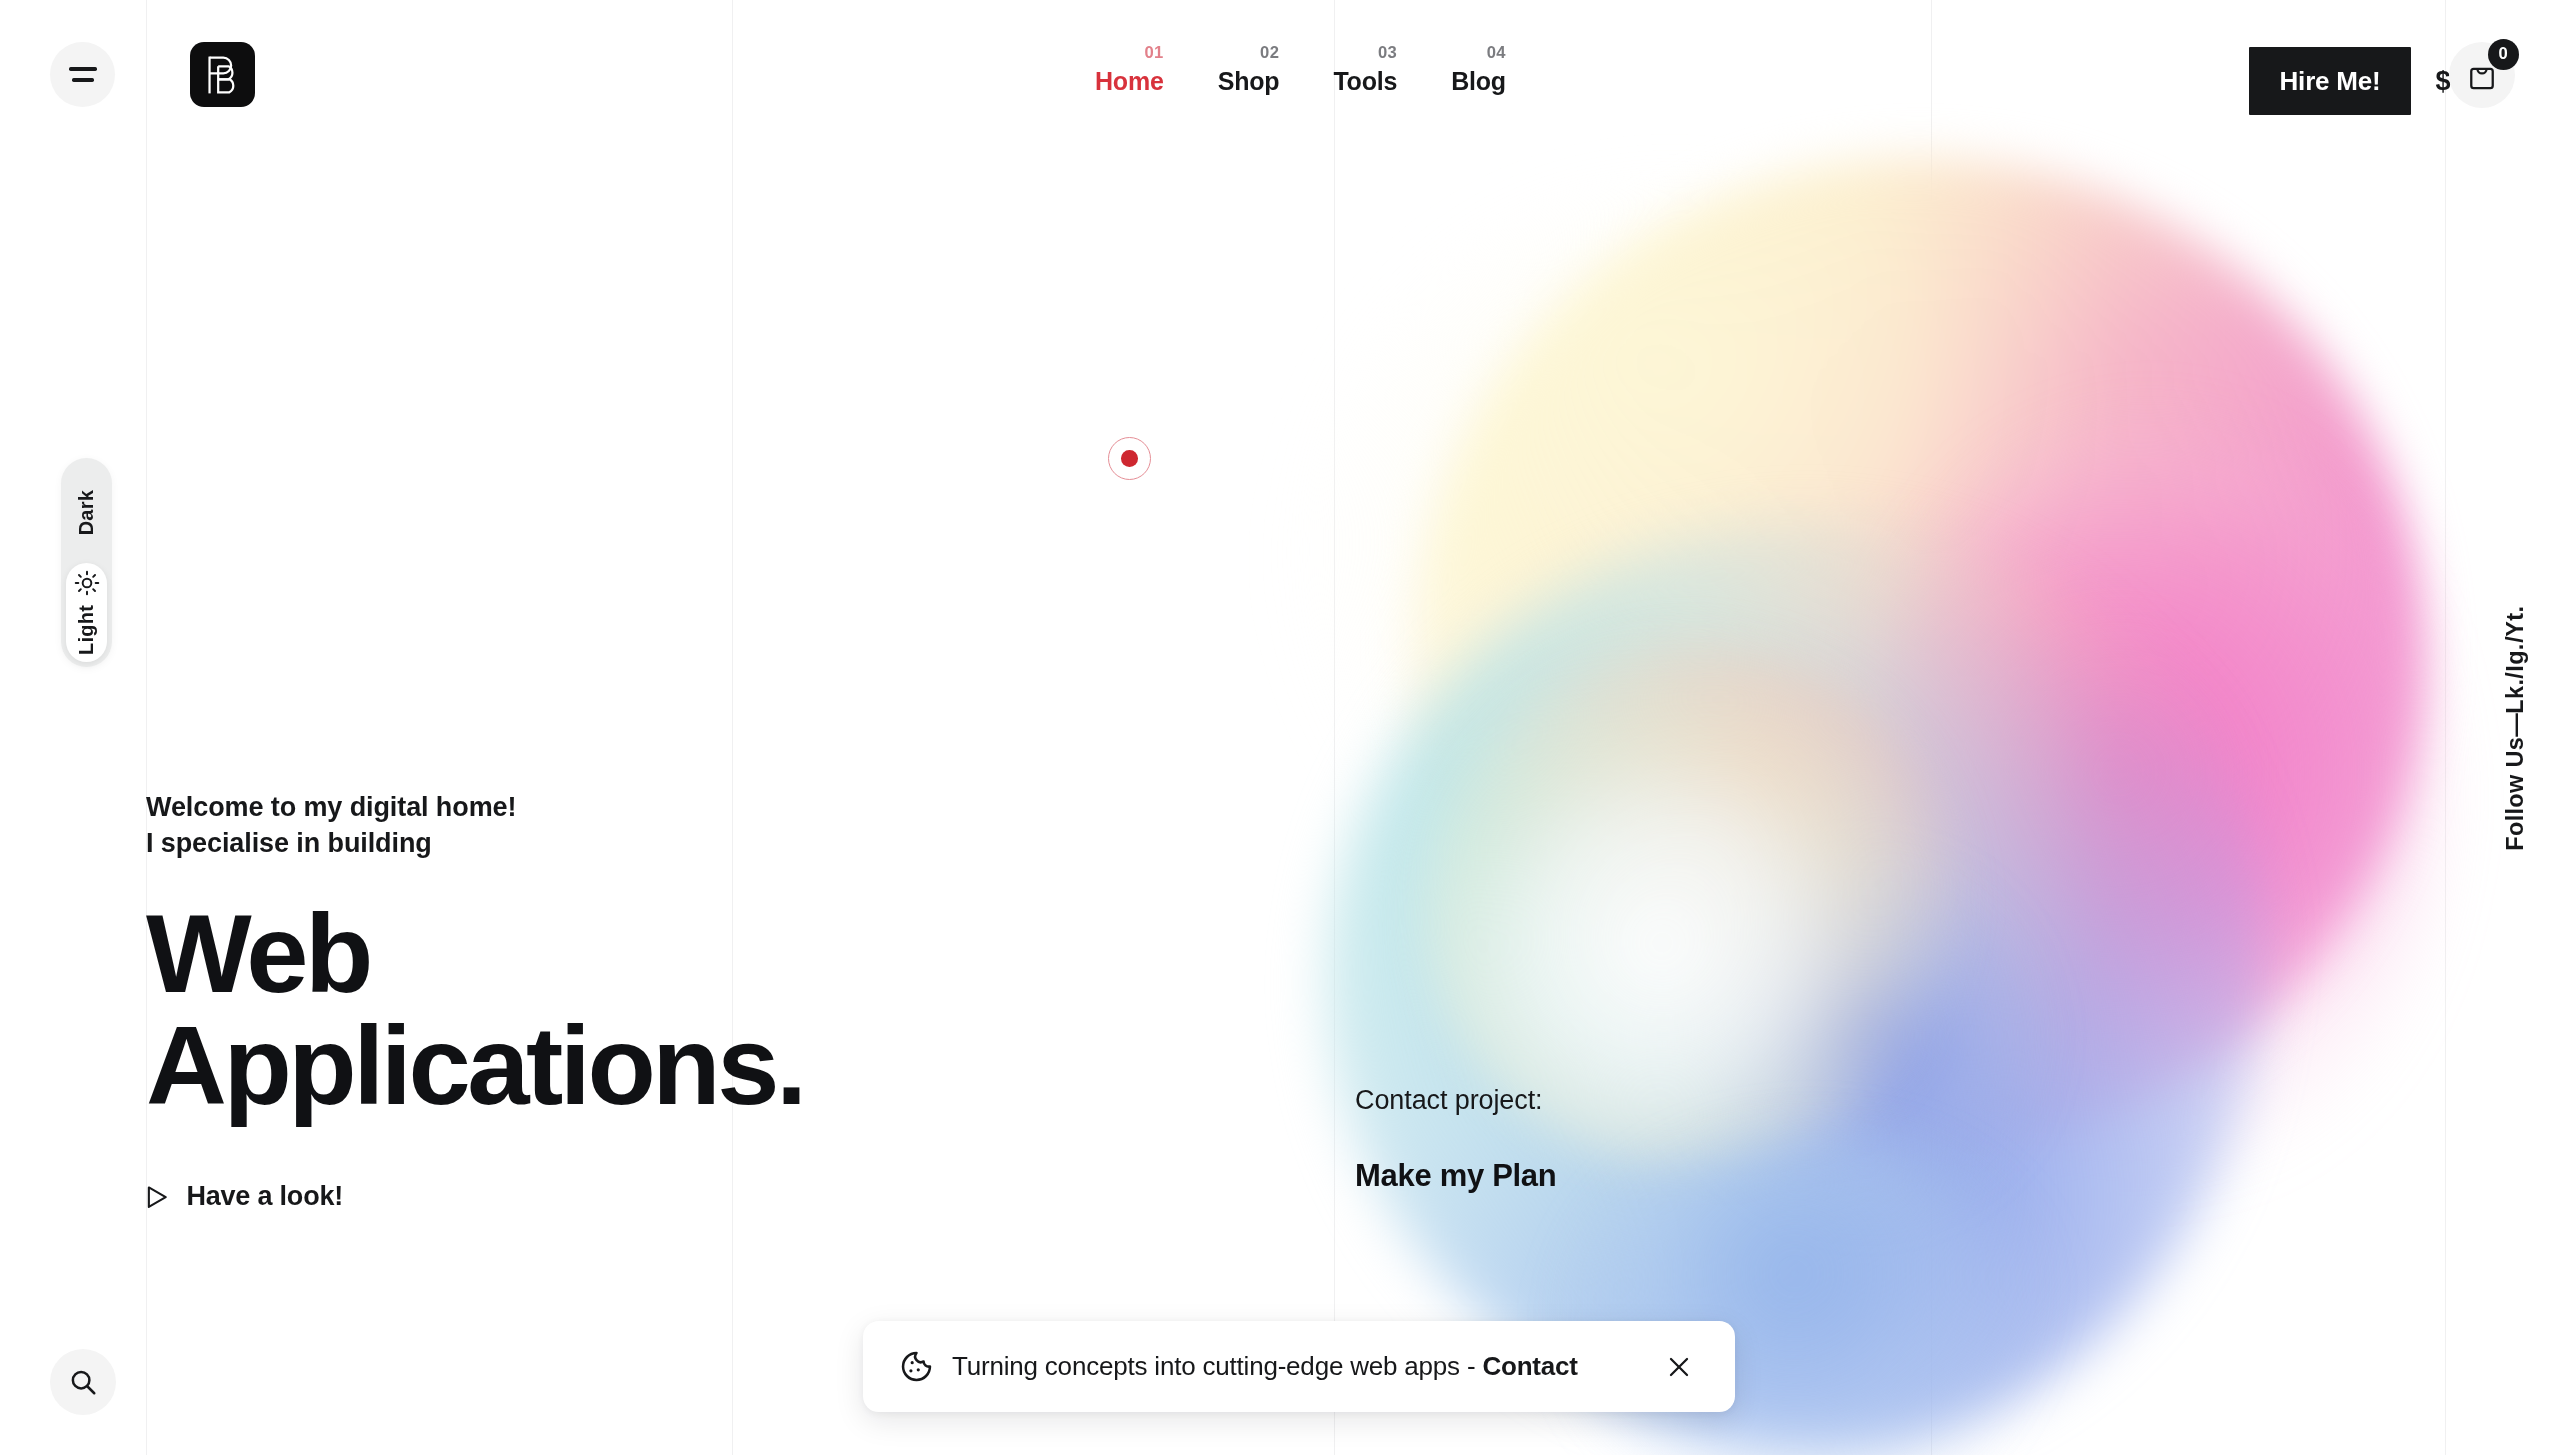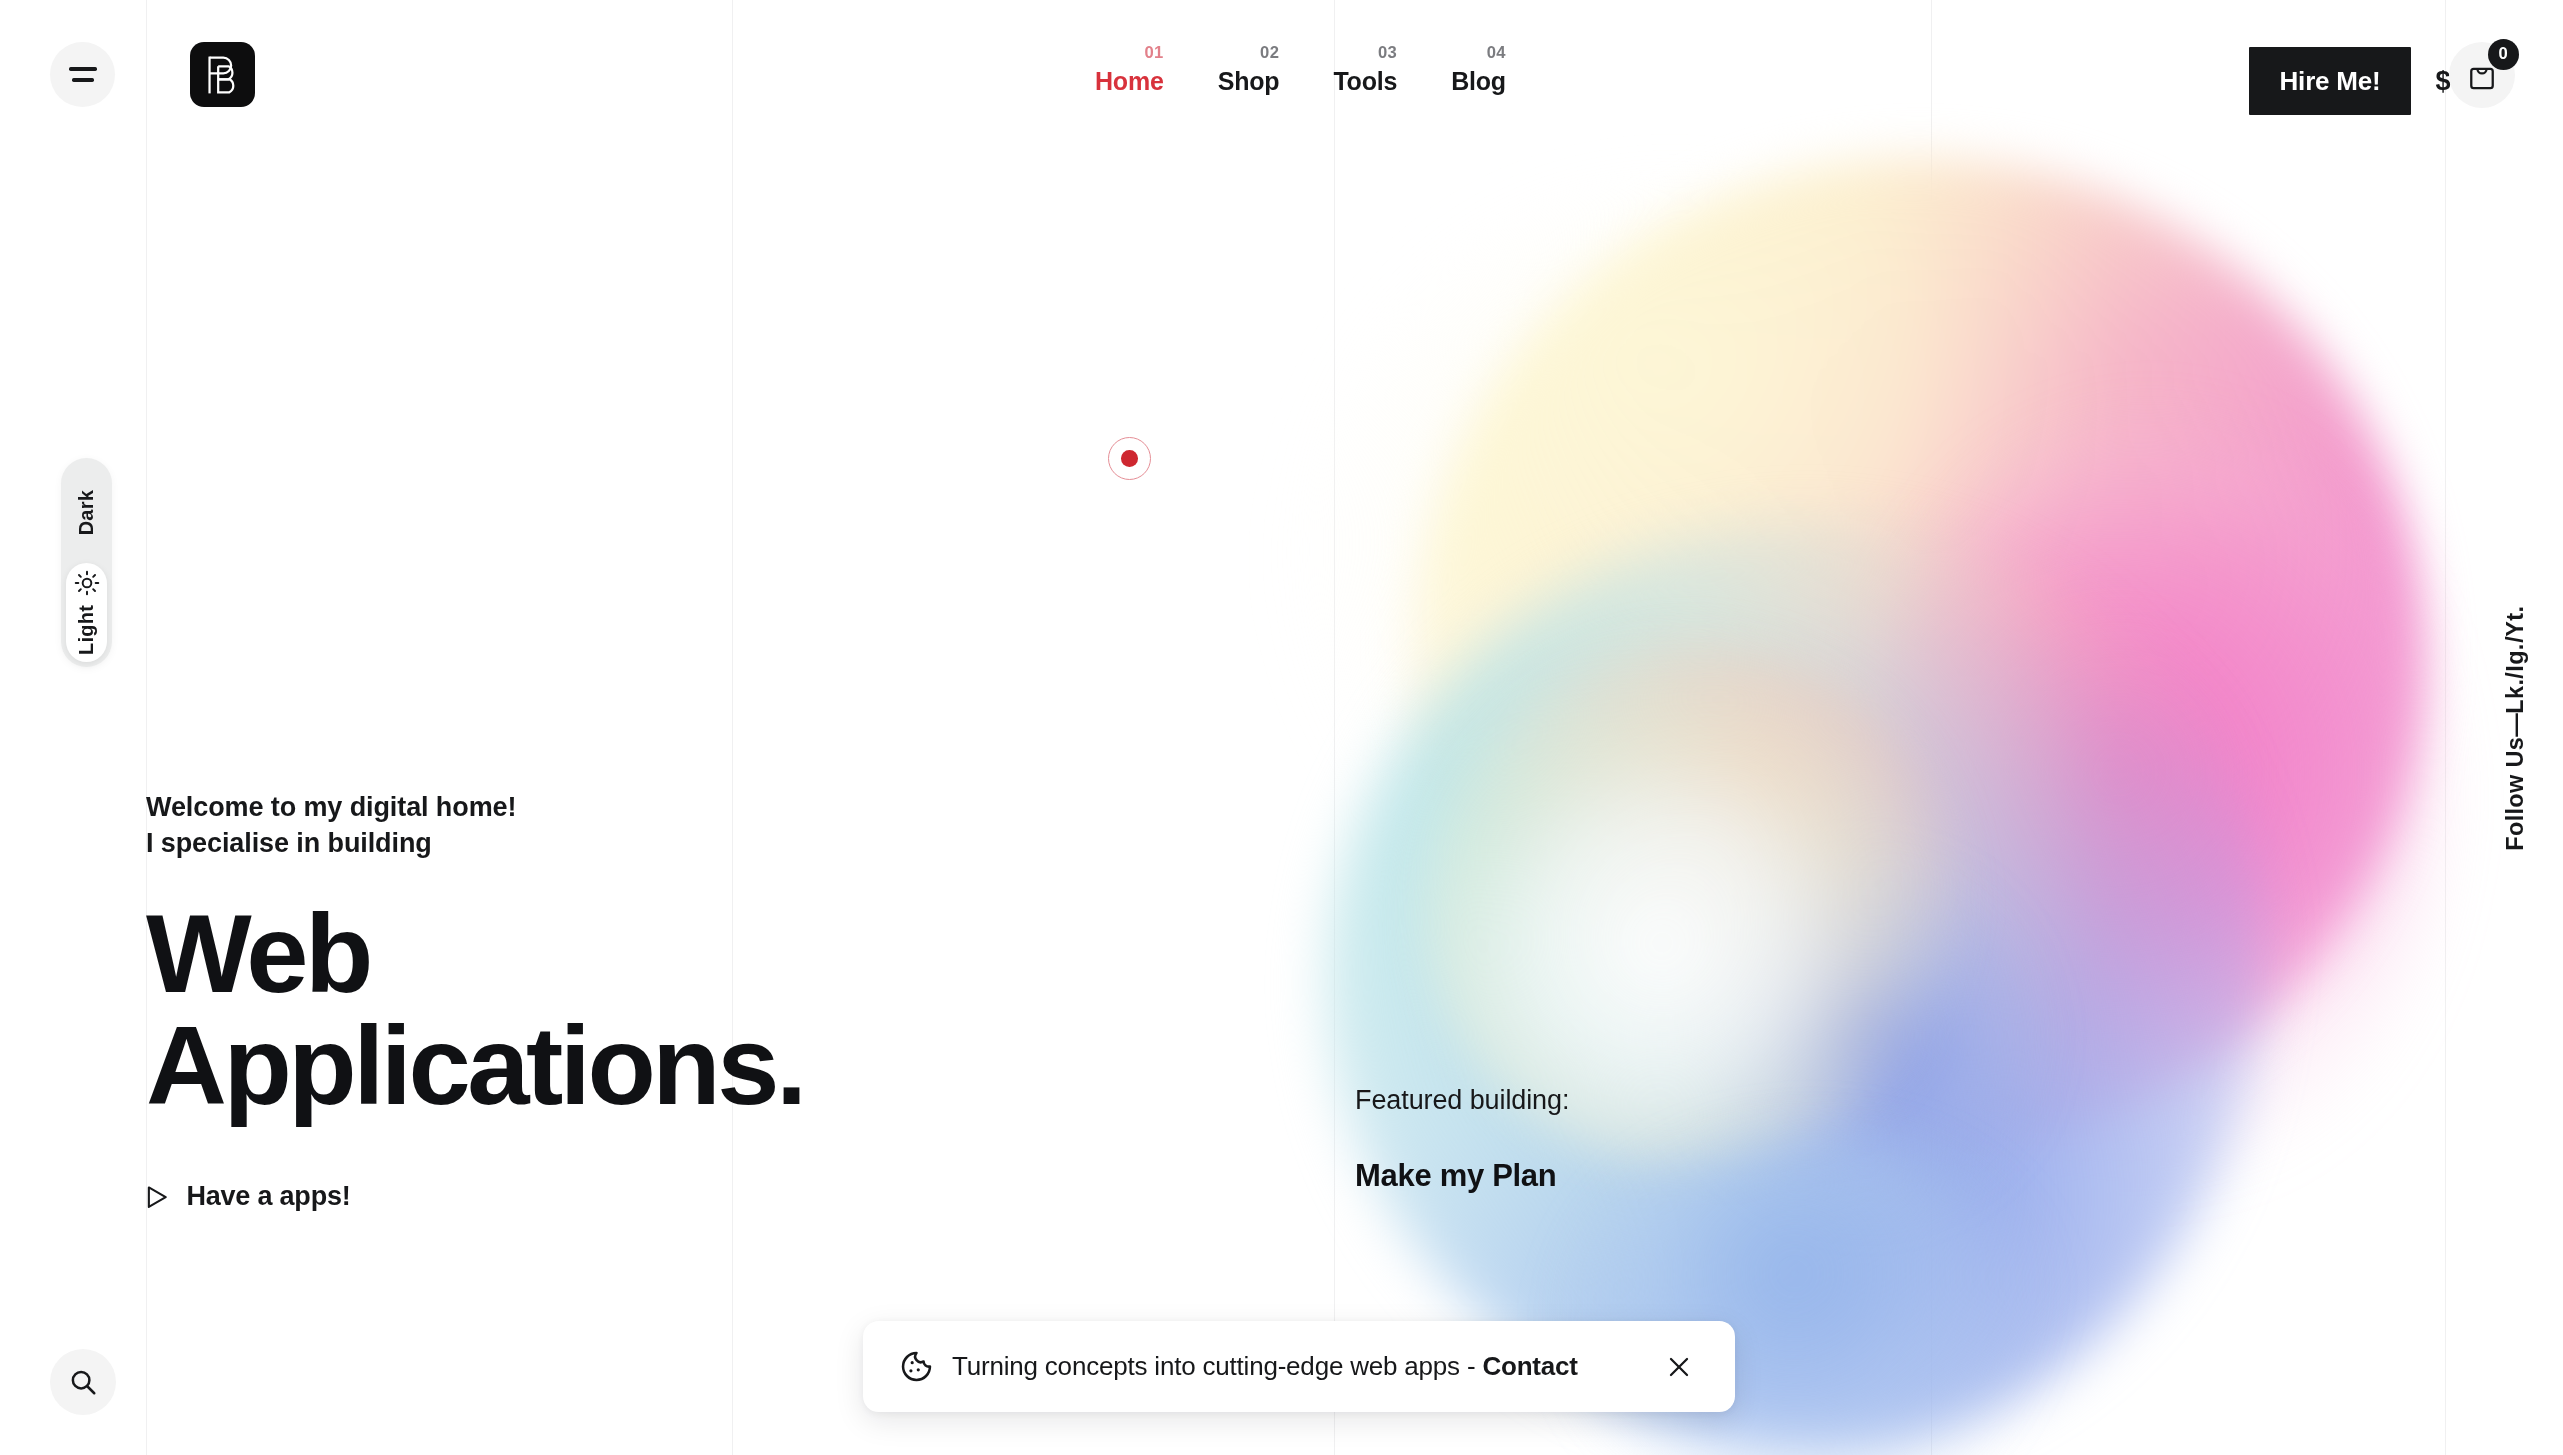--- a/index.html
+++ b/index.html
@@ -528,26 +528,26 @@
       <div>I specialise in building</div>
     </div>
     <h1 class="hero-title">
       <div>Web</div>
       <div>Applications.</div>
     </h1>
     <a class="hero-cta">
       <svg width="23" height="24.4" viewBox="0 0 20 22" fill="none">
         <path d="M2.2 2.2 L17.4 11 L2.2 19.8 Z" stroke="#17181a" stroke-width="1.9" stroke-linejoin="round" fill="none"></path>
       </svg>
-      <span class="hero-cta-label">Have a apps!</span>
+      <span class="hero-cta-label">Have a look!</span>
     </a>
   </div>
 
   <div class="featured">
-    <div class="featured-label">Featured building:</div>
+    <div class="featured-label">Contact project:</div>
     <div class="featured-name">Make my Plan</div>
   </div>
 
   <div class="follow-rail">
     <div class="vert">
       <span>Follow Us</span>
       <span style="padding:0 8.7px">—</span>
       <a>Lk.</a>
       <span style="padding:0 8.7px">/</span>
       <a>Ig.</a>

